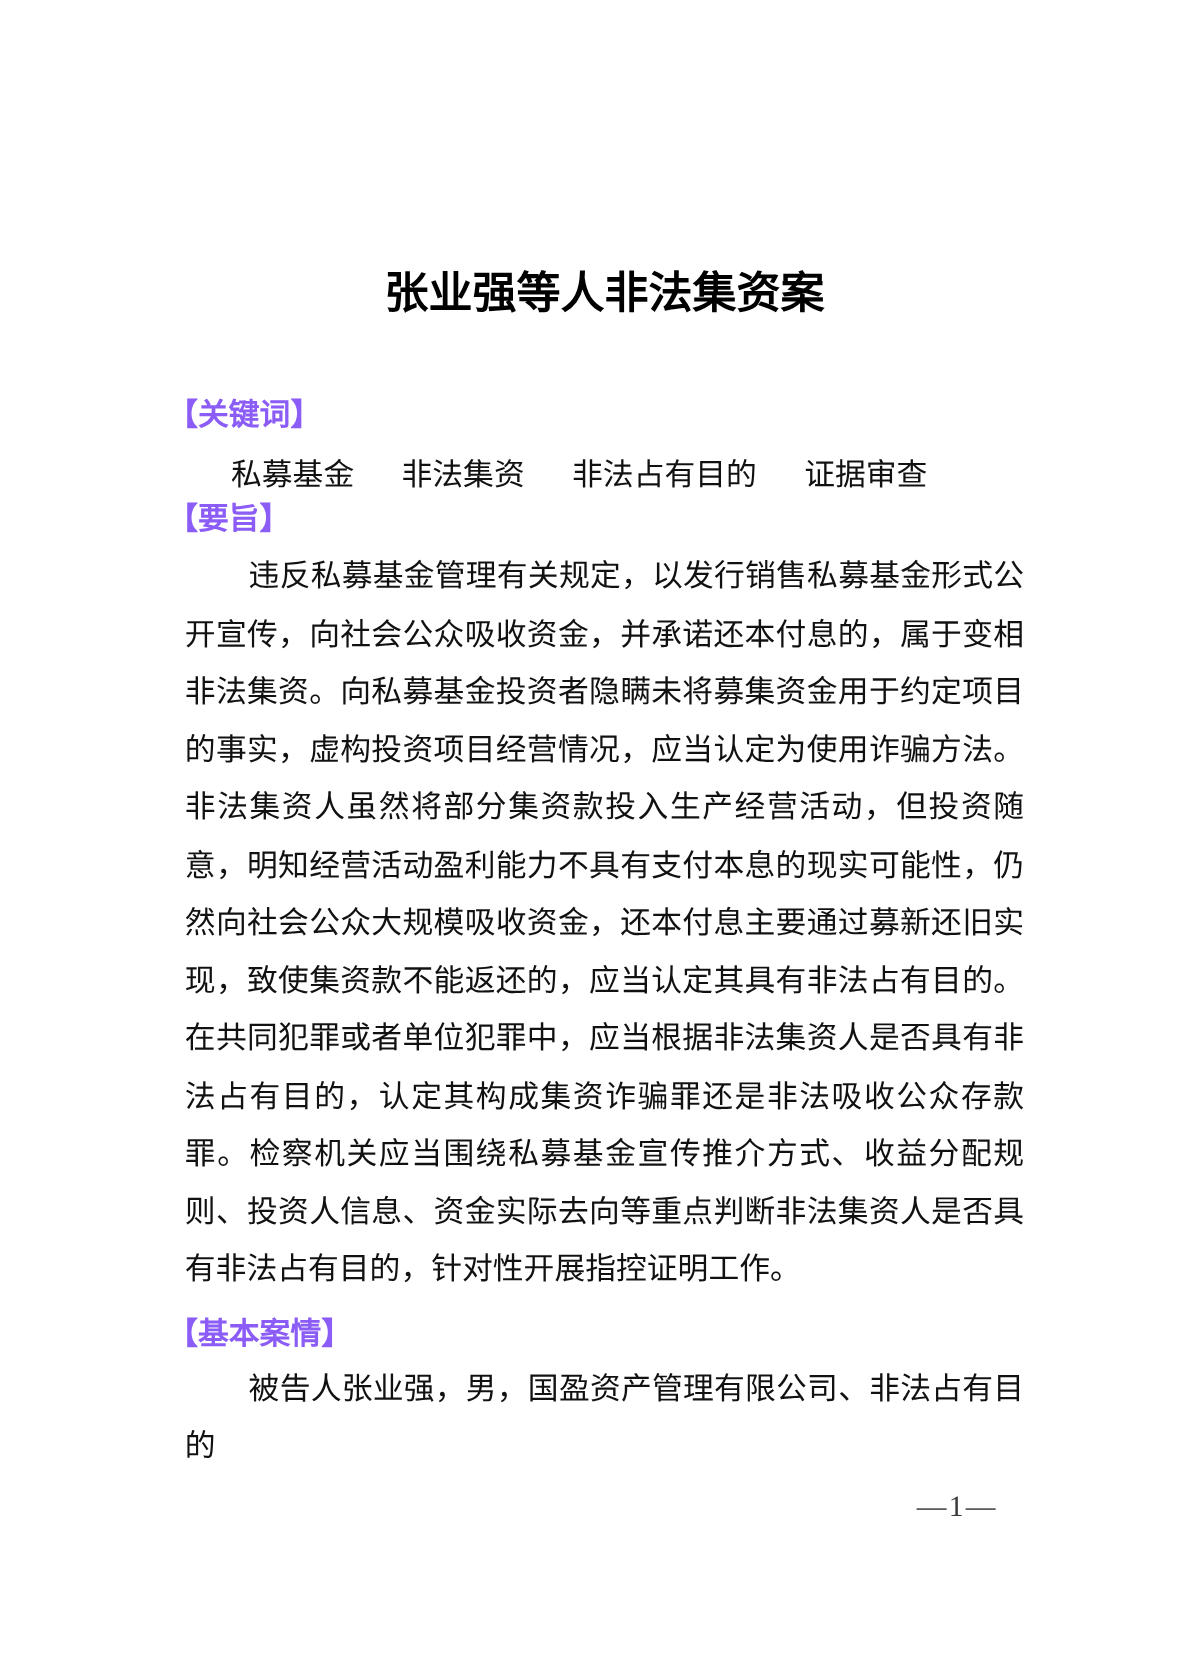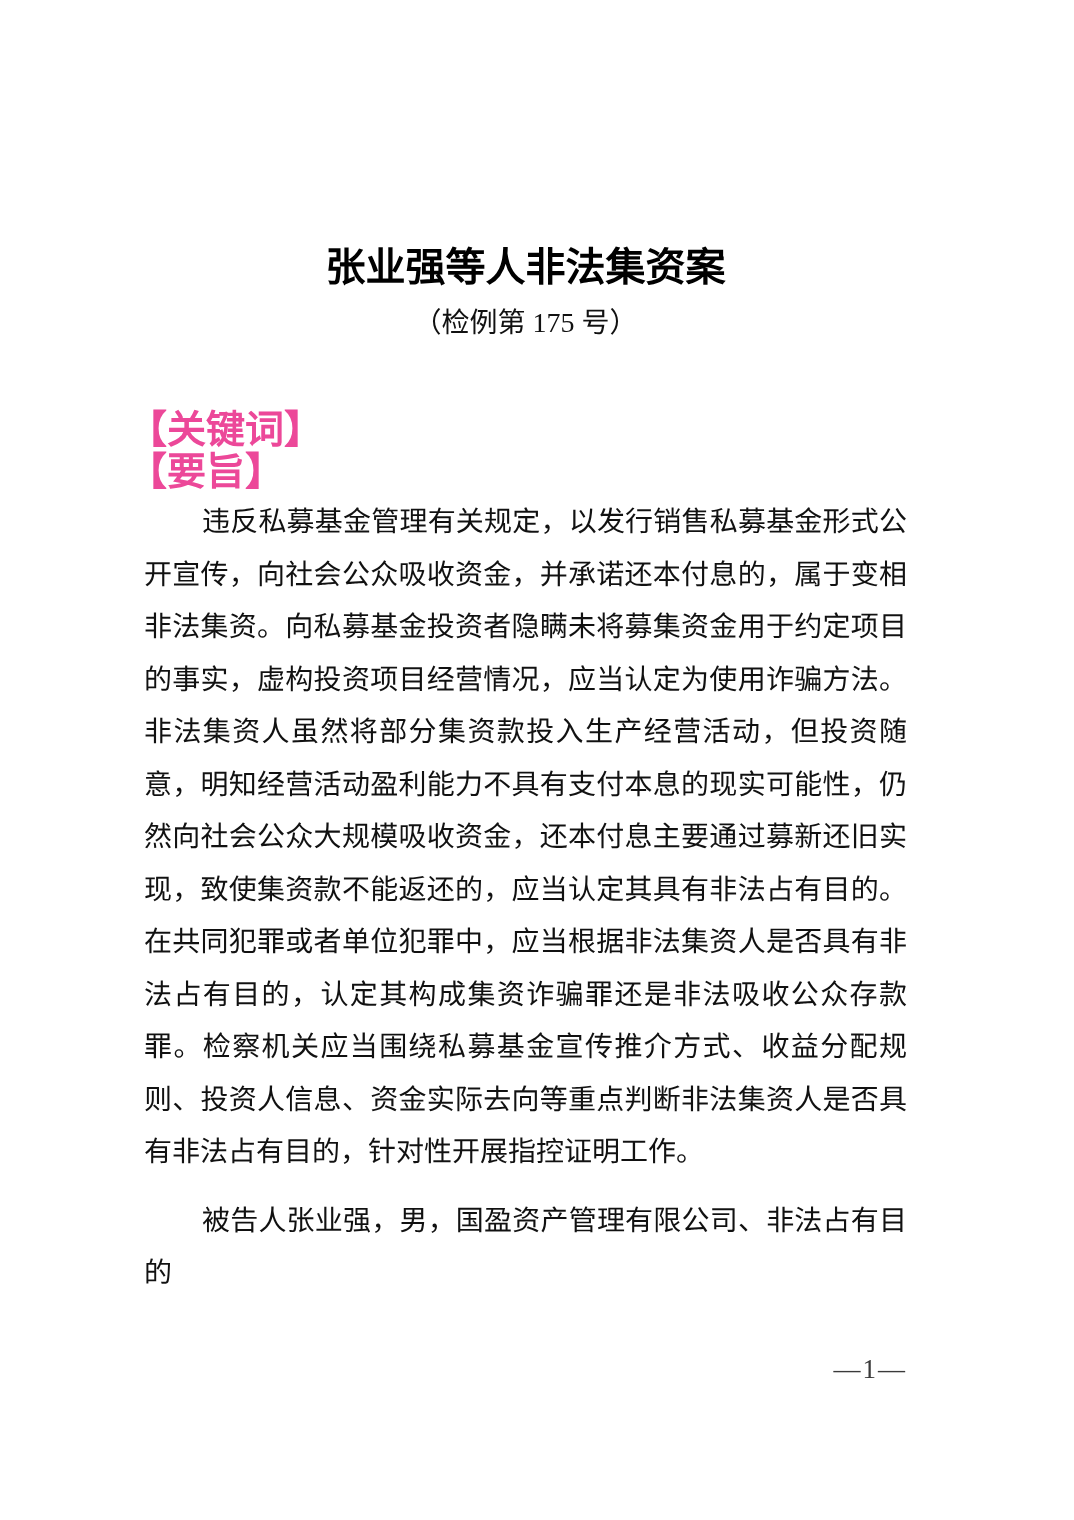--- a/index.html
+++ b/index.html
@@ -12,21 +12,21 @@
     width: 1074px;
     height: 1520px;
     margin: 0 auto;
     background: #ffffff;
     color: #111111;
     font-family: "Liberation Serif", "DejaVu Serif", serif;
     overflow: hidden;
   }
   .content {
     position: absolute;
-    left: 128px;
+    left: 152px;
     top: 0;
     width: 795px;
   }
   .doc-title {
     margin: 243px 0 0 0;
     font-family: "Liberation Sans", "DejaVu Sans", sans-serif;
     font-weight: 700;
     font-size: 40px;
     line-height: 48px;
     text-align: center;
@@ -34,25 +34,25 @@
     letter-spacing: 0px;
   }
   .case-number {
     margin-top: 14px;
     font-size: 28px;
     line-height: 36px;
     text-align: center;
     color: #111111;
   }
   .section-heading {
-    font-family: Liberation Sans, sans-serif;
+    font-family: Liberation Mono, monospace;
     font-weight: 700;
-    font-size: 39px;
+    font-size: 28px;
     line-height: 36px;
-    color: #ec4899;
+    color: #8b5cf6;
   }
   .heading-keywords { margin-top: 71px; }
   .heading-gist     { margin-top: 6px; }
   .heading-facts    { margin-top: 10px; }
   .keywords-line {
     margin-top: 17px;
     padding-left: 58px;
     font-size: 28px;
     line-height: 36px;
     color: #111111;
@@ -85,28 +85,34 @@
   }
 </style>
 </head>
 <body>
 
 <div class="page">
   <div class="content">
 
     <h1 class="doc-title">张业强等人非法集资案</h1>
 
-    <div class="case-number">（检例第 175 号）</div>
 
     <div class="section-heading heading-keywords">【关键词】</div>
 
+    <div class="keywords-line">
+      <span class="keyword-item">私募基金</span>
+      <span class="keyword-item">非法集资</span>
+      <span class="keyword-item">非法占有目的</span>
+      <span class="keyword-item">证据审查</span>
+    </div>
 
     <div class="section-heading heading-gist">【要旨】</div>
 
     <p class="para gist-para">违反私募基金管理有关规定，以发行销售私募基金形式公开宣传，向社会公众吸收资金，并承诺还本付息的，属于变相非法集资。向私募基金投资者隐瞒未将募集资金用于约定项目的事实，虚构投资项目经营情况，应当认定为使用诈骗方法。非法集资人虽然将部分集资款投入生产经营活动，但投资随意，明知经营活动盈利能力不具有支付本息的现实可能性，仍然向社会公众大规模吸收资金，还本付息主要通过募新还旧实现，致使集资款不能返还的，应当认定其具有非法占有目的。在共同犯罪或者单位犯罪中，应当根据非法集资人是否具有非法占有目的，认定其构成集资诈骗罪还是非法吸收公众存款罪。检察机关应当围绕私募基金宣传推介方式、收益分配规则、投资人信息、资金实际去向等重点判断非法集资人是否具有非法占有目的，针对性开展指控证明工作。</p>
 
+    <div class="section-heading heading-facts">【基本案情】</div>
 
     <p class="para facts-para">被告人张业强，男，国盈资产管理有限公司、非法占有目的</p>
 
   </div>
 
   <div class="page-number">—1—</div>
 </div>
 
 </body></html>

